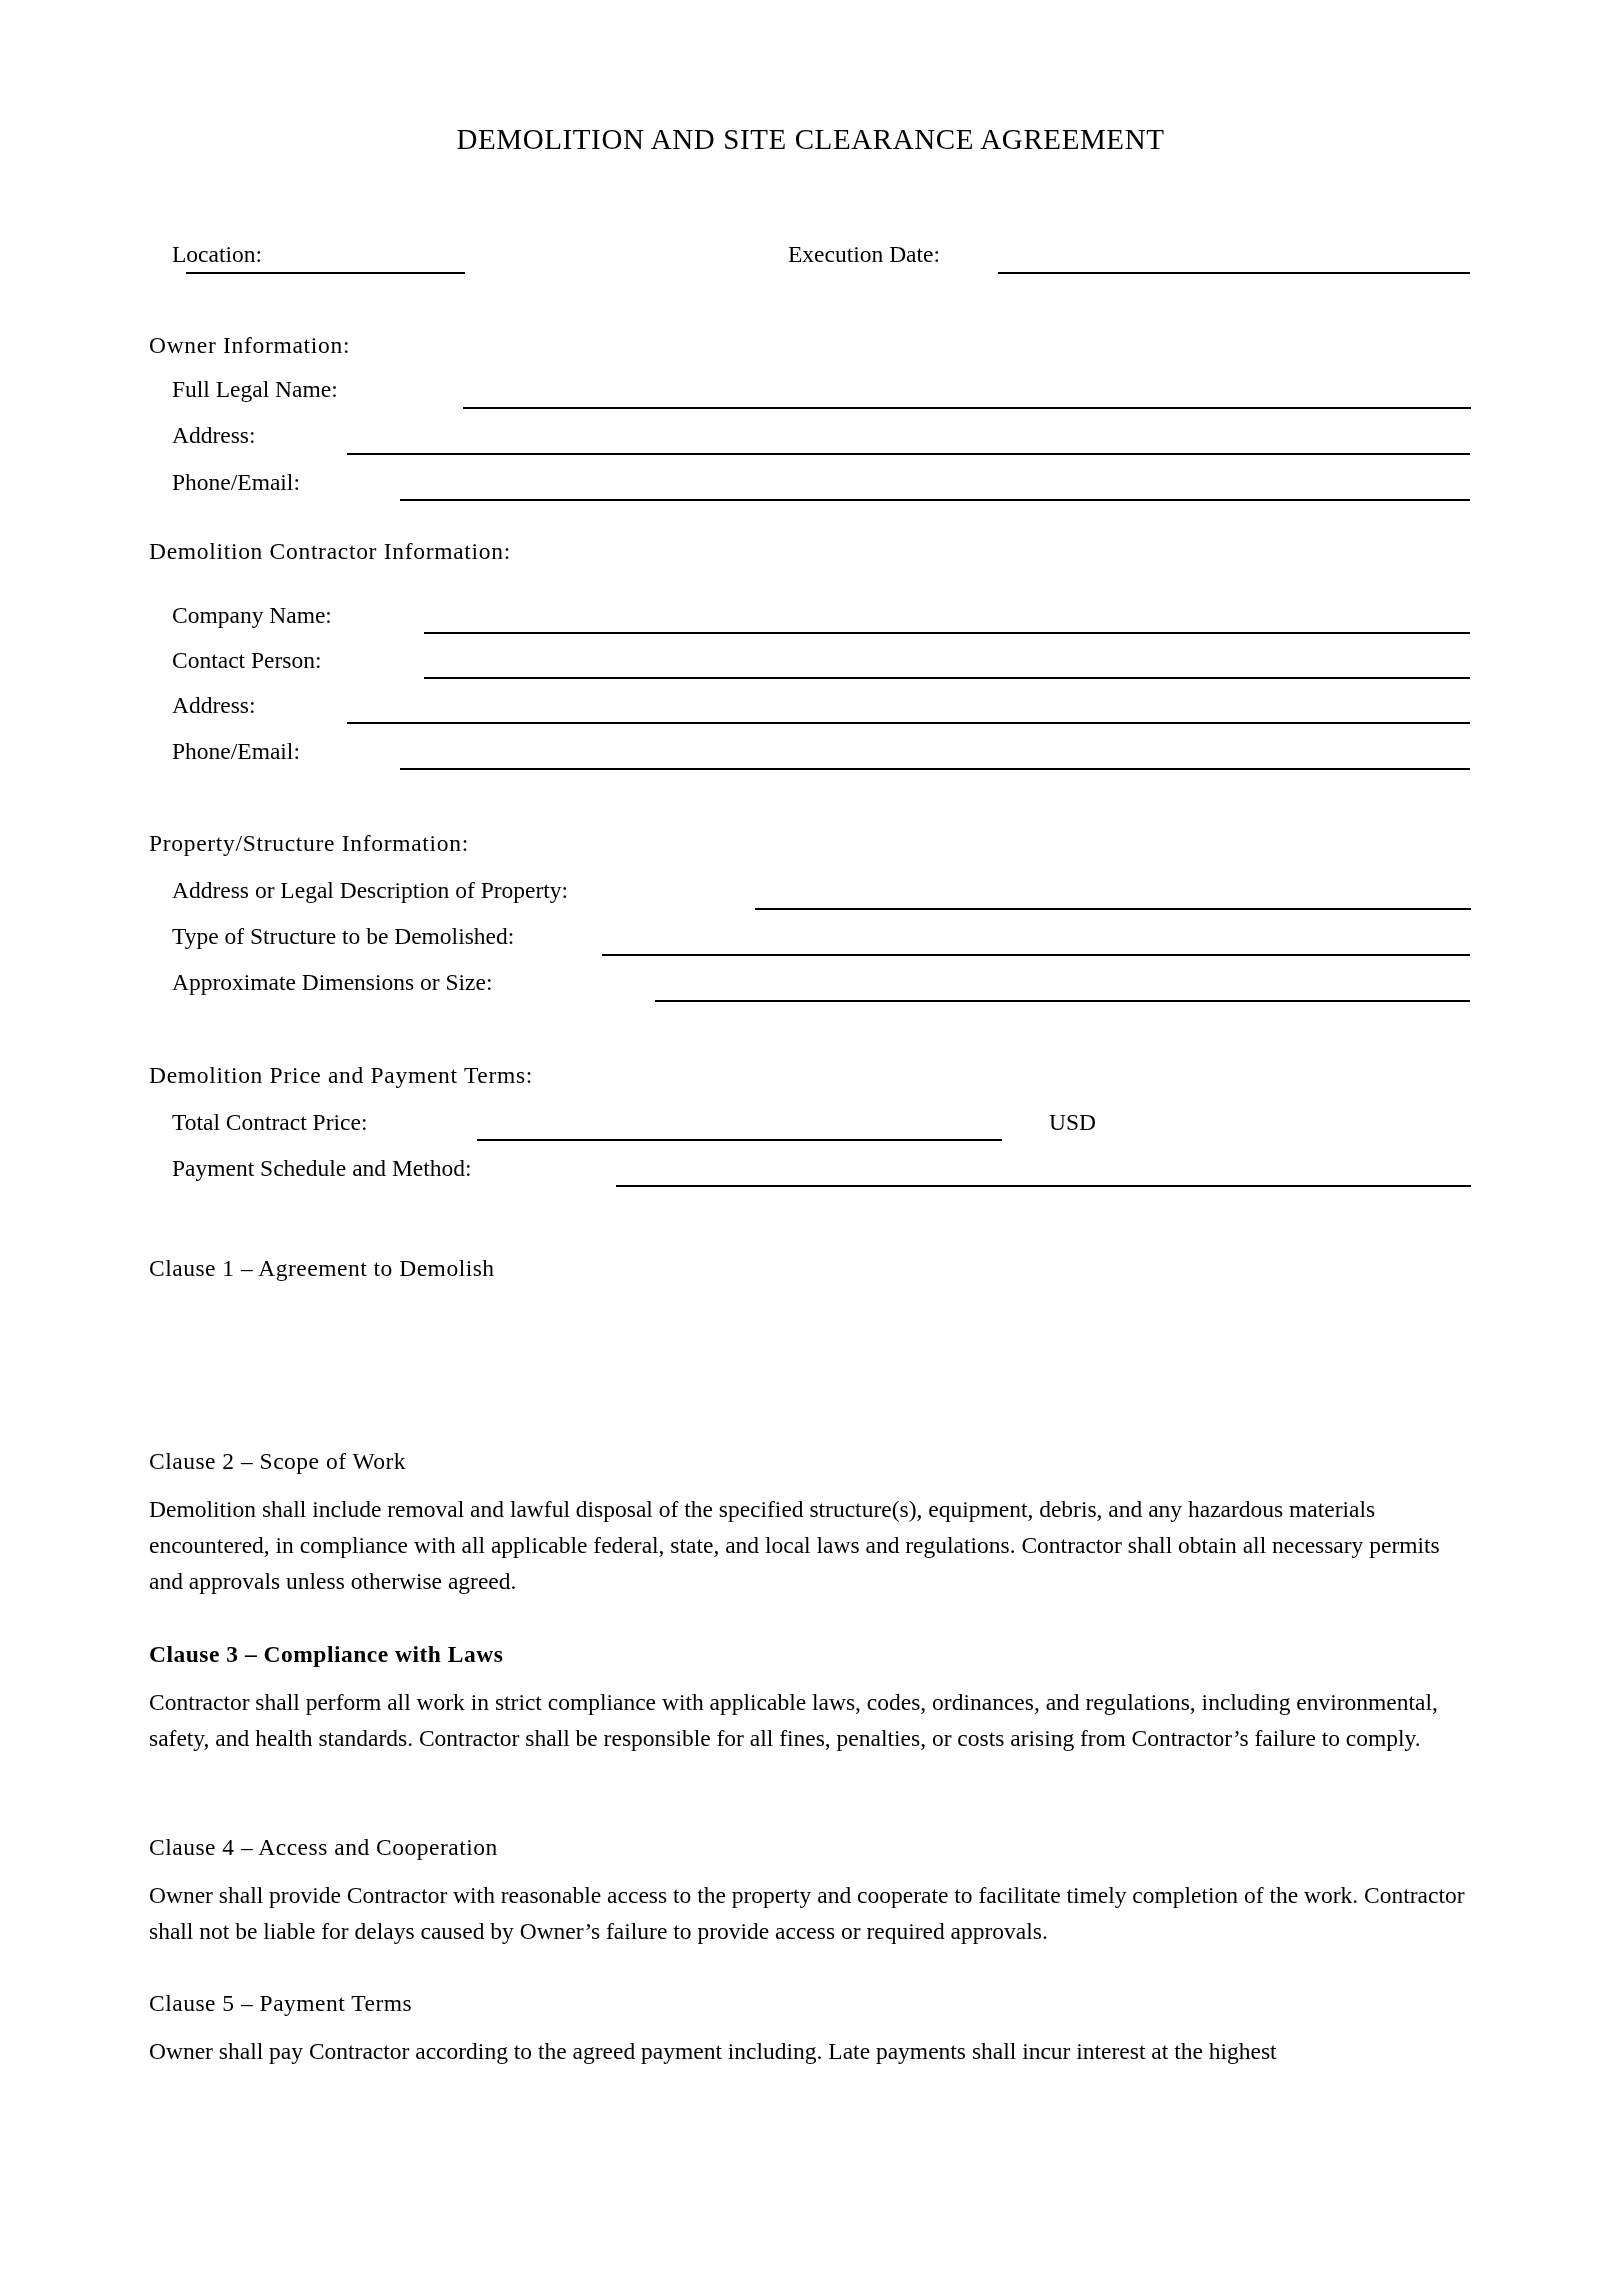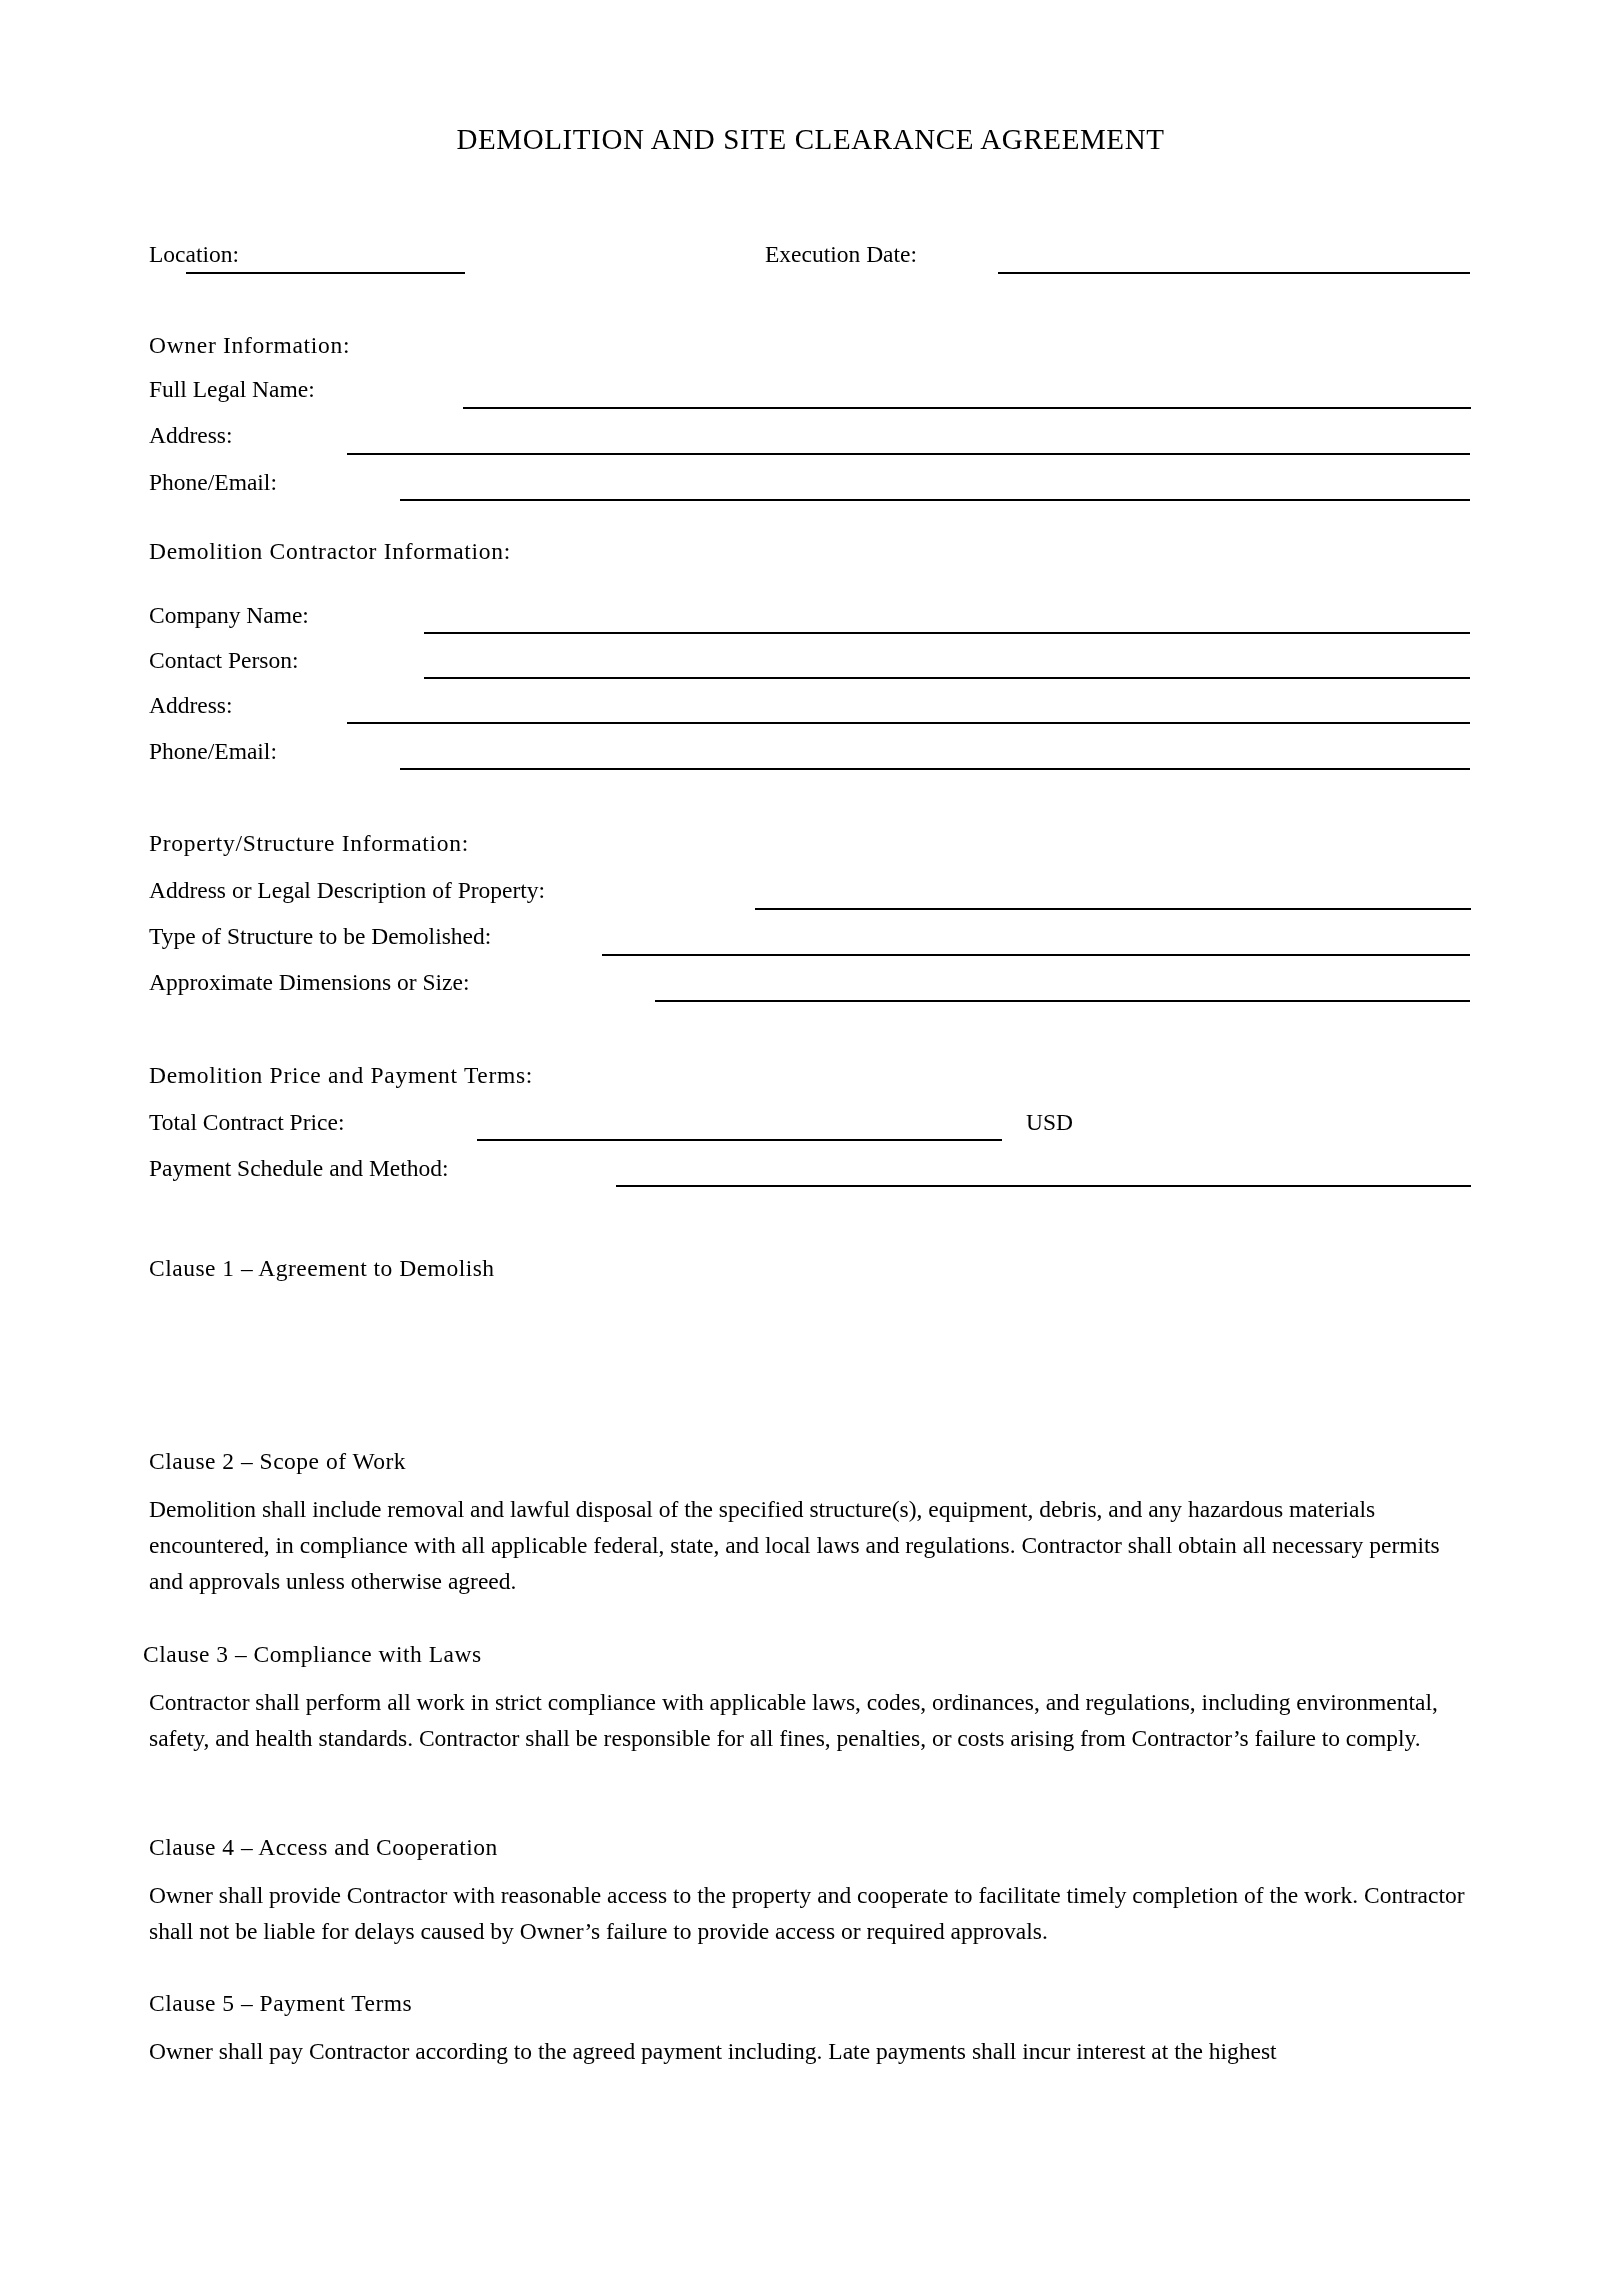--- a/index.html
+++ b/index.html
@@ -27,20 +27,21 @@
     font-weight: 400;
     white-space: nowrap;
   }
 
   
   .lbl {
     position: absolute;
     font-size: 23.5px;
     line-height: 29px;
     white-space: nowrap;
+    margin-left: 23px;
   }
   .section-head {
     position: absolute;
     font-size: 23.5px;
     line-height: 29px;
     letter-spacing: 0.7px;
     white-space: nowrap;
   }
   .rule {
     position: absolute;
@@ -119,21 +120,21 @@
   <div class="lbl" style="left:1026px; top:1108px;">USD</div>
 
   <div class="lbl" style="left:149px; top:1154px;">Payment Schedule and Method:</div>
   <div class="rule" style="left:616px; top:1185px; width:855px;"></div>
 
   <div class="clause-title" style="left:149px; top:1254px;">Clause 1 – Agreement to Demolish</div>
 
   <div class="clause-title" style="left:149px; top:1447px;">Clause 2 – Scope of Work</div>
   <div class="clause-body" style="left:149px; top:1491px; width:1304px;">Demolition shall include removal and lawful disposal of the specified structure(s), equipment, debris, and any hazardous materials encountered, in compliance with all applicable federal, state, and local laws and regulations. Contractor shall obtain all necessary permits and approvals unless otherwise agreed.</div>
 
-  <div class="clause-title" style="left:143px; top:1640px;">Clause 3 – Compliance with Laws</div>
+  <div class="clause-title" style="left:149px; top:1640px;font-weight:bold;">Clause 3 – Compliance with Laws</div>
   <div class="clause-body" style="left:149px; top:1684px; width:1304px;">Contractor shall perform all work in strict compliance with applicable laws, codes, ordinances, and regulations, including environmental, safety, and health standards. Contractor shall be responsible for all fines, penalties, or costs arising from Contractor’s failure to comply.</div>
 
   <div class="clause-title" style="left:149px; top:1833px;">Clause 4 – Access and Cooperation</div>
   <div class="clause-body" style="left:149px; top:1877px; width:1318px;">Owner shall provide Contractor with reasonable access to the property and cooperate to facilitate timely completion of the work. Contractor shall not be liable for delays caused by Owner’s failure to provide access or required approvals.</div>
 
   <div class="clause-title" style="left:149px; top:1989px;">Clause 5 – Payment Terms</div>
   <div class="clause-body" style="left:149px; top:2033px; width:1333px;">Owner shall pay Contractor according to the agreed payment including. Late payments shall incur interest at the highest</div>
 
 </div>
 

